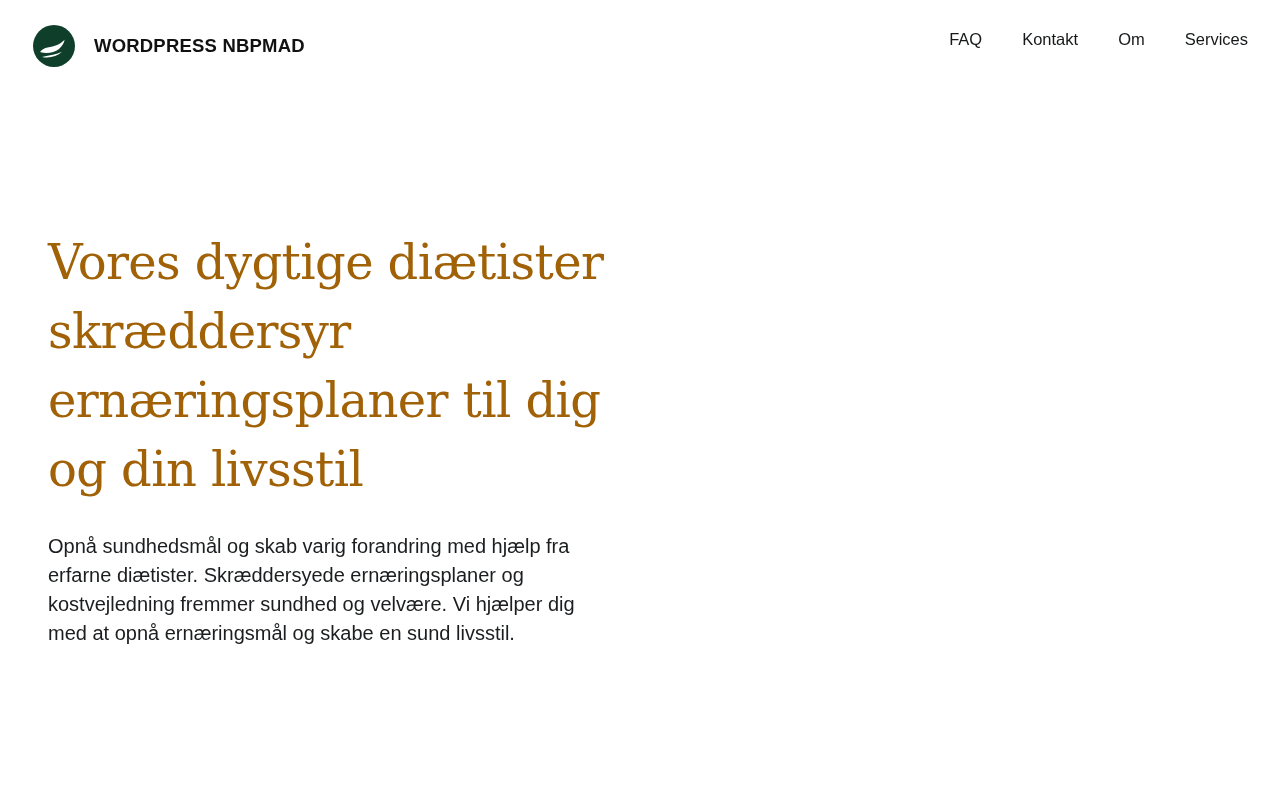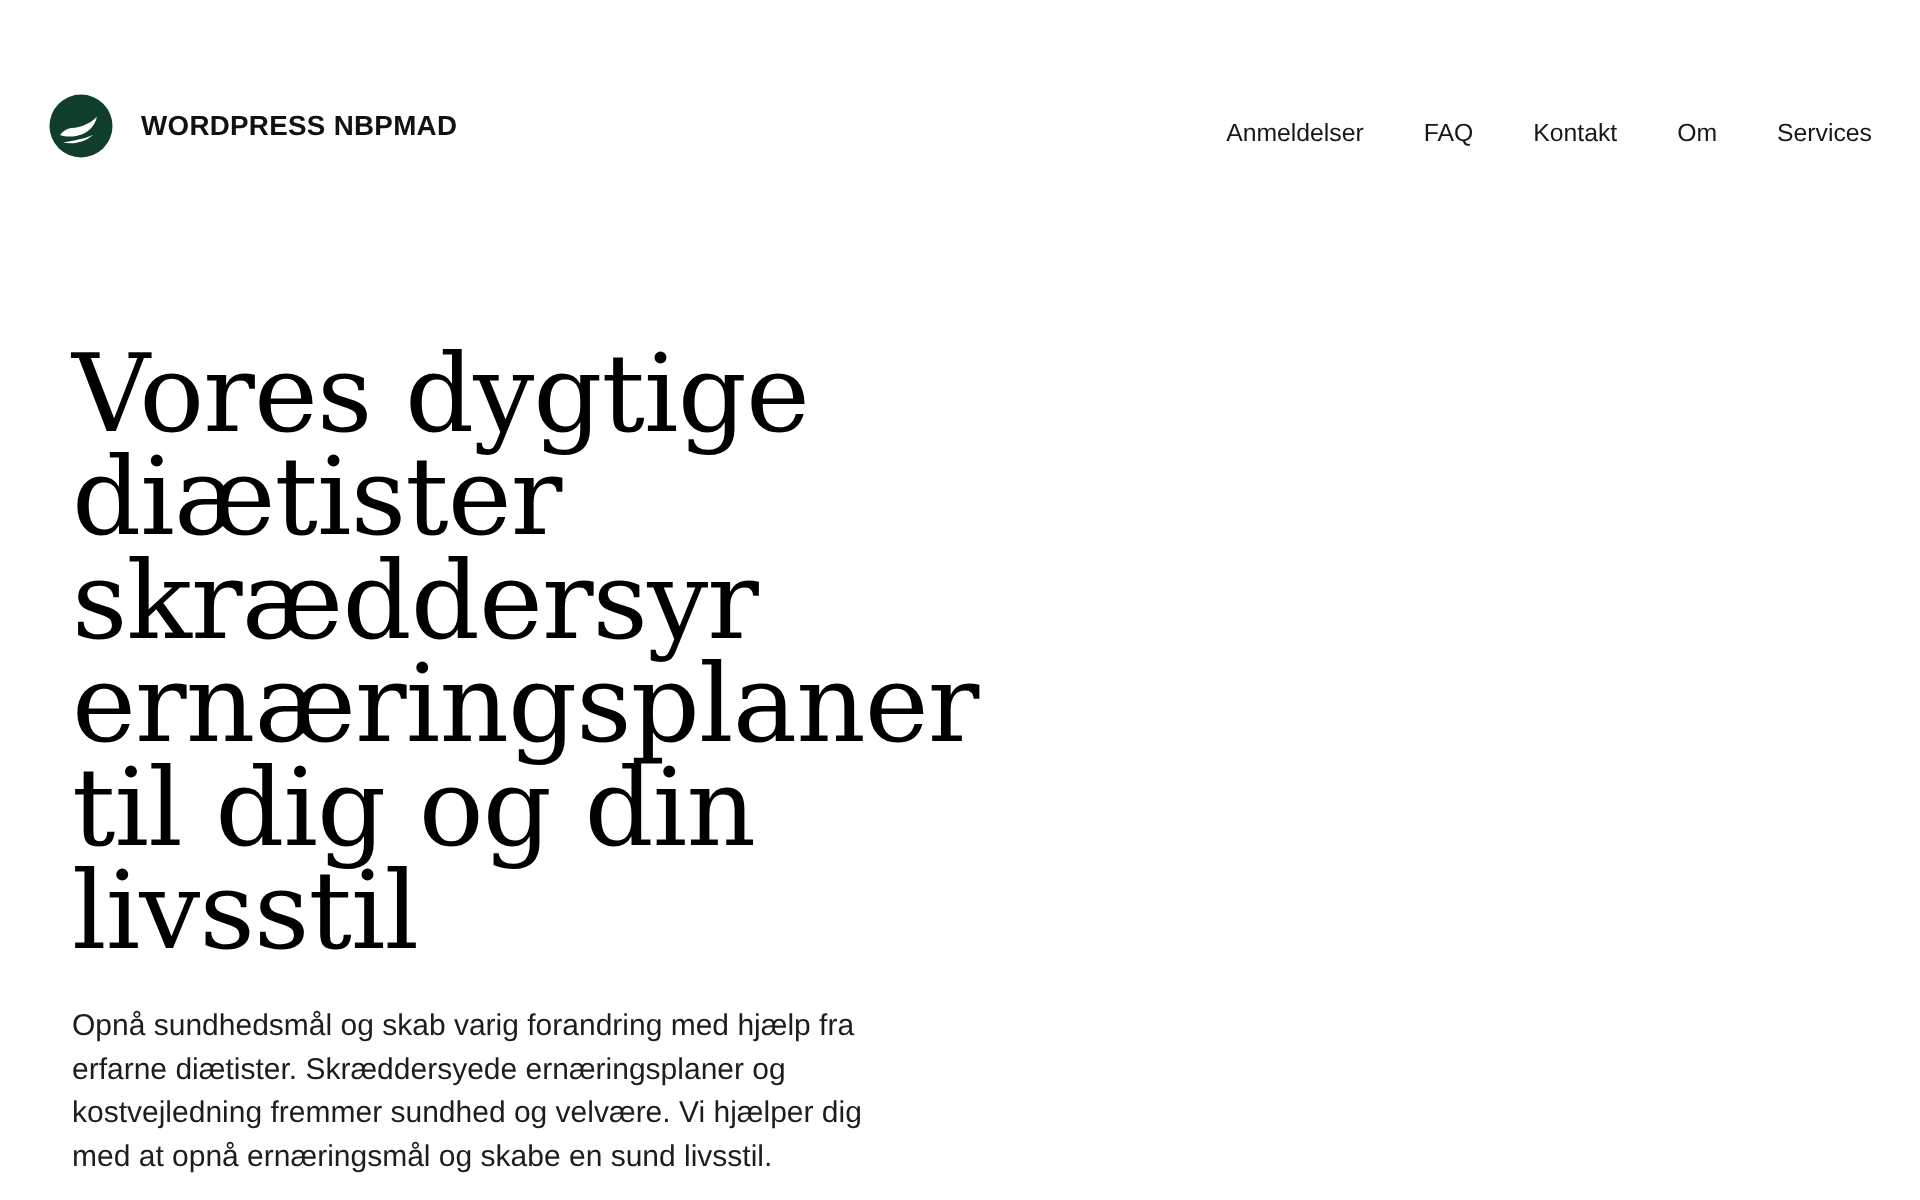--- a/index.html
+++ b/index.html
@@ -13,21 +13,21 @@
   .page {
     position: relative;
     width: 1280px;
     height: 800px;
     background: #ffffff;
   }
 
   
   .site-header {
     display: flex;
-    align-items: flex-end;
+    align-items: flex-start;
     justify-content: space-between;
     padding: 24px 32px 0 32px;
     height: 106px;
   }
   .brand {
     display: flex;
     align-items: center;
     gap: 18px;
   }
   .brand-mark {
@@ -60,24 +60,24 @@
   .nav-link:last-child { padding-right: 0; }
 
   
   .hero {
     padding-left: 48px;
     padding-top: 122px;
   }
   .hero-title {
     font-family: "DejaVu Serif", "Liberation Serif", serif;
     font-weight: 400;
-    font-size: 72px;
+    font-size: 48px;
     line-height: 69px;
     letter-spacing: -0.6px;
-    color: #000000;
+    color: #a16207;
     max-width: 560px;
   }
   .hero-sub {
     margin-top: 28px;
     font-size: 20px;
     line-height: 29px;
     color: #1b1d1f;
     max-width: 545px;
   }
 </style>
@@ -93,21 +93,20 @@
         <svg width="44" height="44" viewBox="0 0 44 44" xmlns="http://www.w3.org/2000/svg">
           <circle cx="22" cy="22" r="21" fill="#0f3f2b"></circle>
           <path d="M8 28c6 2 14 1 19-3 3.2-2.6 5-6 5.6-9.2-4.2 4.4-10.2 7-17 7.6-3 .3-5.6 2-7.6 4.6z" fill="#ffffff"></path>
           <path d="M10 33c7 1.6 15-.4 20-5.2-5.4 2.8-12.2 3.6-20 5.2z" fill="#ffffff"></path>
         </svg>
       </span>
       <span class="brand-title">WORDPRESS NBPMAD</span>
     </div>
 
     <nav class="main-nav">
-      <a class="nav-link" href="#">Anmeldelser</a>
       <a class="nav-link" href="#">FAQ</a>
       <a class="nav-link" href="#">Kontakt</a>
       <a class="nav-link" href="#">Om</a>
       <a class="nav-link" href="#">Services</a>
     </nav>
 
   </header>
 
   <main class="hero">
     <h1 class="hero-title">Vores dygtige diætister skræddersyr ernæringsplaner til dig og din livsstil</h1>

